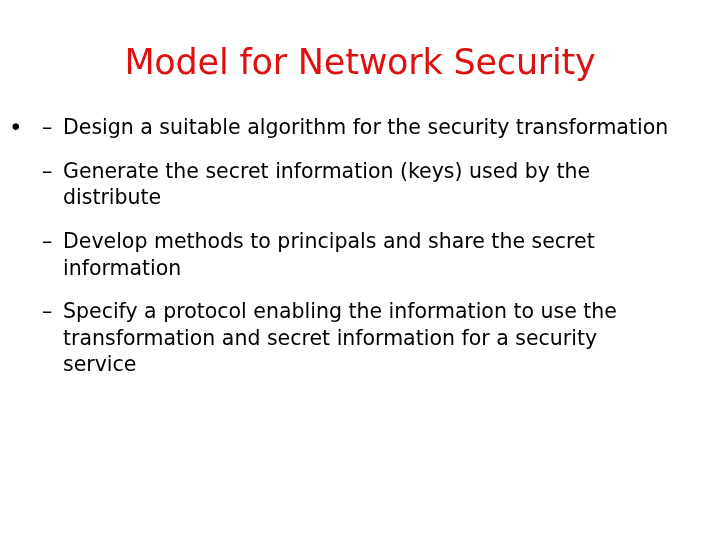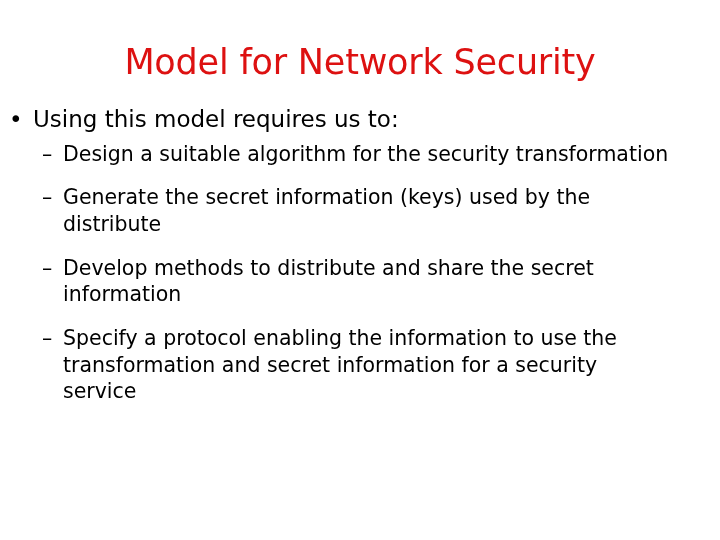--- a/index.html
+++ b/index.html
@@ -114,38 +114,37 @@
 <body>
 
 <div class="slide" style="--slide-bg: #ffffff;">
 
   <div class="slide-title" style="color: rgb(221, 17, 17);">Model for Network Security</div>
 
   <div class="body-area" style="color: rgb(0, 0, 0);">
     <ul class="level1">
       <li class="l1-item">
         <span class="l1-marker">•</span>
-        <span class="l1-text">Using this model requires us to:</span>
 
         <div class="level2-wrap">
           <ul class="level2">
 
             <li class="l2-item">
               <span class="l2-marker">–</span>
               <span class="l2-text">Design a suitable algorithm for the security transformation</span>
             </li>
 
             <li class="l2-item">
               <span class="l2-marker">–</span>
               <span class="l2-text">Generate the secret information (keys) used by the distribute</span>
             </li>
 
             <li class="l2-item">
               <span class="l2-marker">–</span>
-              <span class="l2-text">Develop methods to distribute and share the secret information</span>
+              <span class="l2-text">Develop methods to principals and share the secret information</span>
             </li>
 
             <li class="l2-item">
               <span class="l2-marker">–</span>
               <span class="l2-text">Specify a protocol enabling the information to use the transformation and secret information for a security service</span>
             </li>
 
           </ul>
         </div>
       </li>

